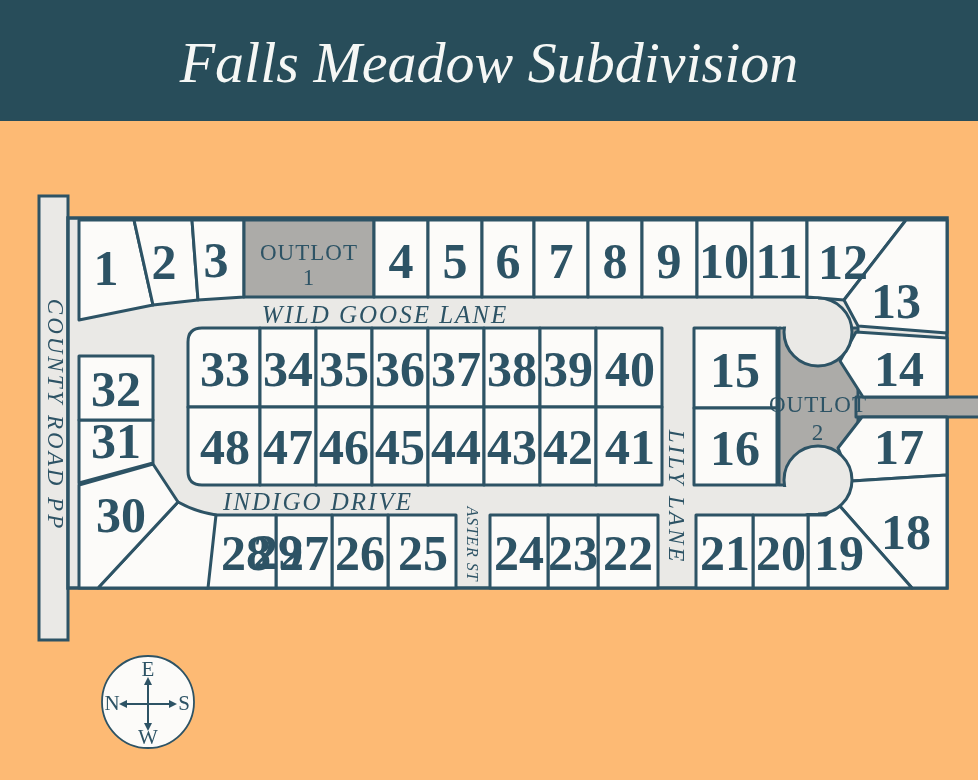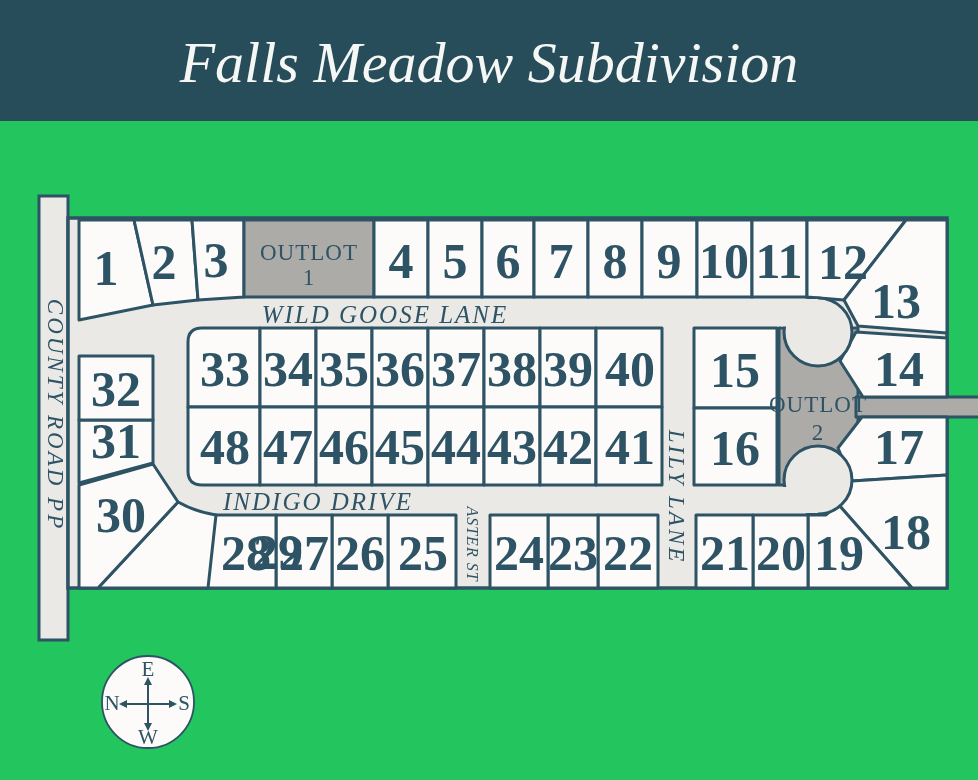--- a/index.html
+++ b/index.html
@@ -1,16 +1,16 @@
 <!DOCTYPE html>
 <html><head>
 <meta charset="utf-8">
 <style>
   html,body{margin:0;padding:0;background:#ABABA9;}
-  .page{position:relative;width:978px;height:780px;background:#22c55e;overflow:hidden;
+  .page{position:relative;width:978px;height:780px;background:#fdba74;overflow:hidden;
         font-family:"Liberation Serif","DejaVu Serif",serif;text-decoration:underline;}
   svg{display:block;}
   .lot{fill:#FCFBF9;stroke:#2D5365;stroke-width:3;stroke-linejoin:round;}
   .outlot{fill:#ACABA8;stroke:#2D5365;stroke-width:3;stroke-linejoin:round;}
   .roadfill{fill:#EAE9E6;}
   .roadedge{fill:#EAE9E6;stroke:#2D5365;stroke-width:3;}
   .basemap{fill:#EAE9E6;stroke:#2D5365;stroke-width:3.5;}
   .num{font-family:"Liberation Serif","DejaVu Serif",serif;font-weight:bold;font-size:50px;
        fill:#2D5365;text-anchor:middle;}
   .street{font-family:"Liberation Serif","DejaVu Serif",serif;font-style:italic;font-size:25px;

